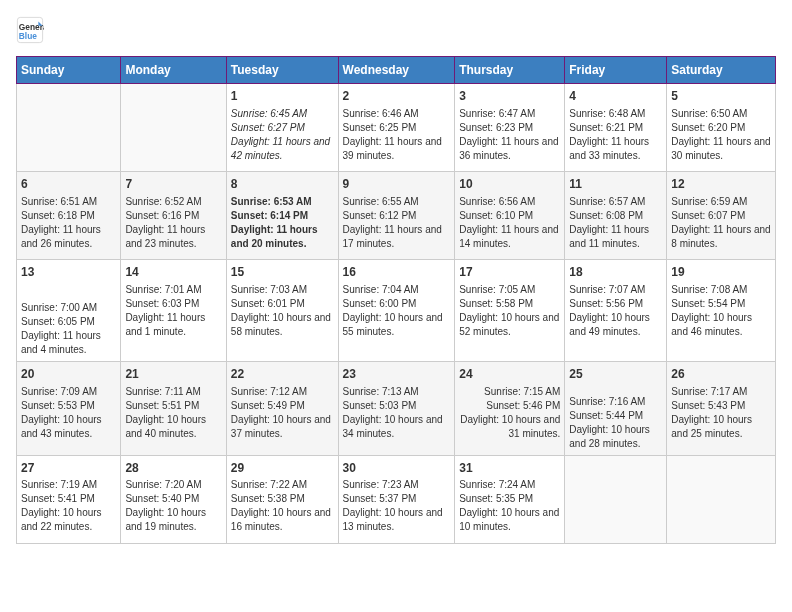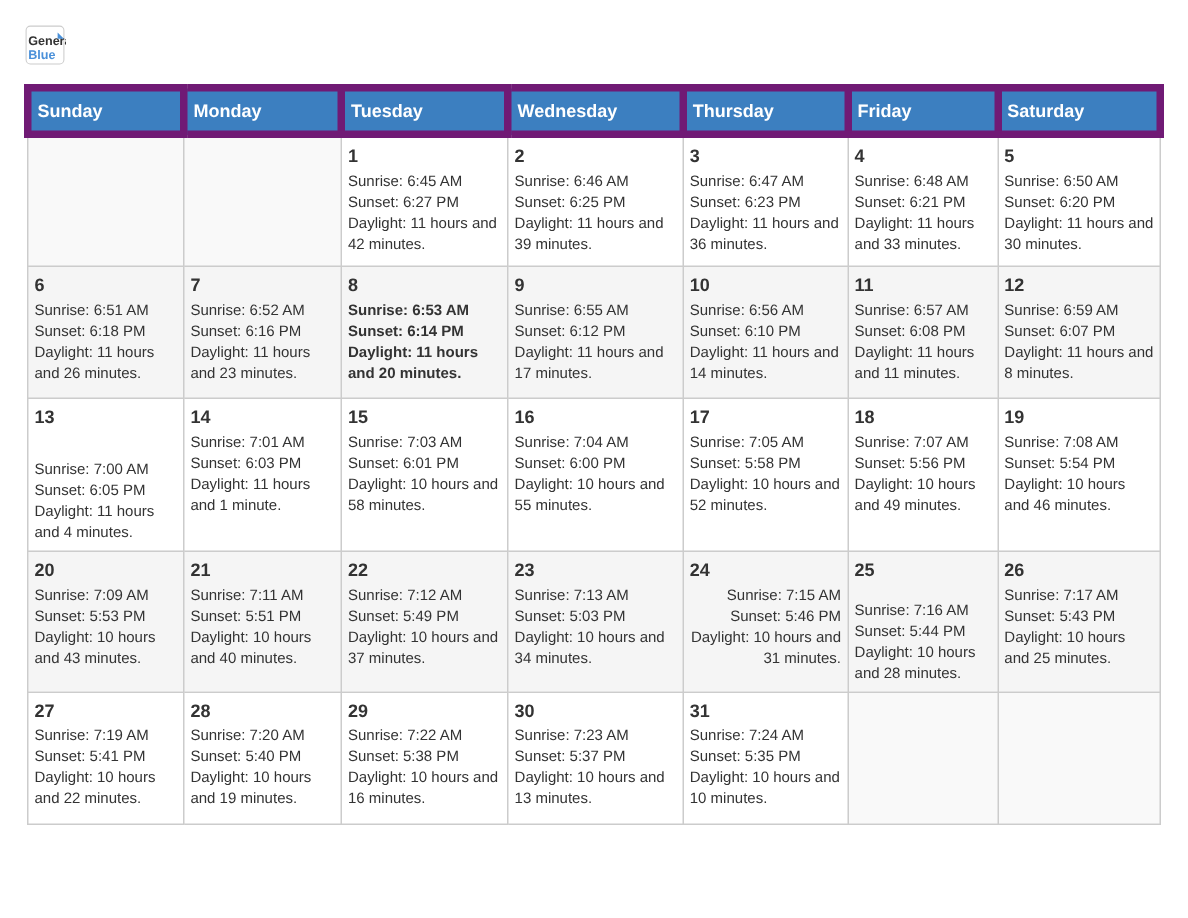--- a/index.html
+++ b/index.html
@@ -43,21 +43,21 @@
       border-collapse: collapse;
       font-size: 11px;
     }
     thead tr th {
       background: #3c7fc0;
       color: #fff;
       padding: 6px 4px;
       text-align: left;
       font-size: 12px;
       font-weight: bold;
-      border: 5px solid #701a75;
+      border: 1px solid #701a75;
     }
     tbody tr td {
       border: 1px solid #ccc;
       padding: 4px 4px;
       vertical-align: top;
       min-height: 80px;
       height: 88px;
       background: #fff;
       color: #333;
       line-height: 1.4;
@@ -112,21 +112,21 @@
         <th>Friday</th>
         <th>Saturday</th>
       </tr>
   </thead>
   <tbody id="calendar-body">
   <tr>
         <td class="empty"></td>
         <td class="empty"></td>
         <td>
           <span class="day-num">1</span>
-          <div class="day-info" style="white-space: pre-line;">Sunrise: 6:45 AM
+          <div class="day-info" style="white-space: pre-line; font-style: italic;">Sunrise: 6:45 AM
 Sunset: 6:27 PM
 Daylight: 11 hours and 42 minutes.</div>
         </td>
         <td>
           <span class="day-num">2</span>
           <div class="day-info" style="white-space: pre-line;">Sunrise: 6:46 AM
 Sunset: 6:25 PM
 Daylight: 11 hours and 39 minutes.</div>
         </td>
         <td>

